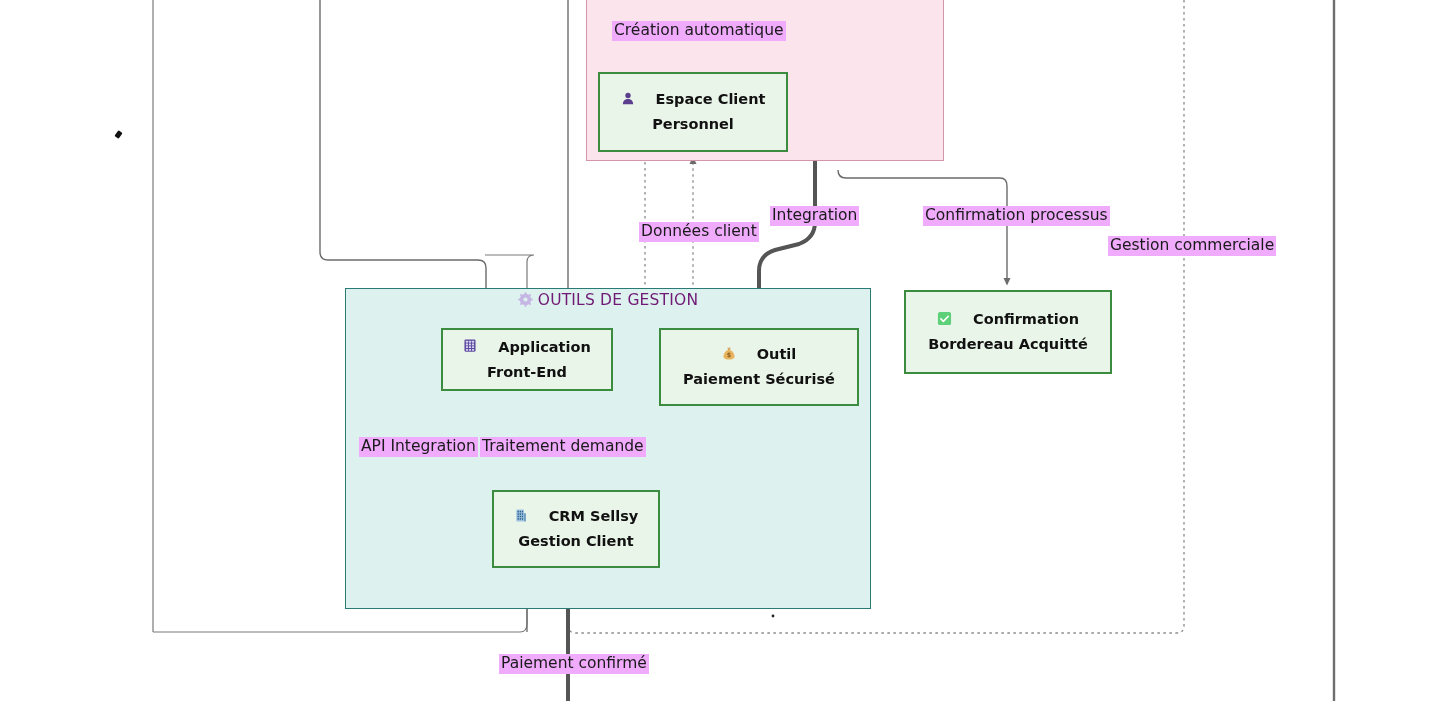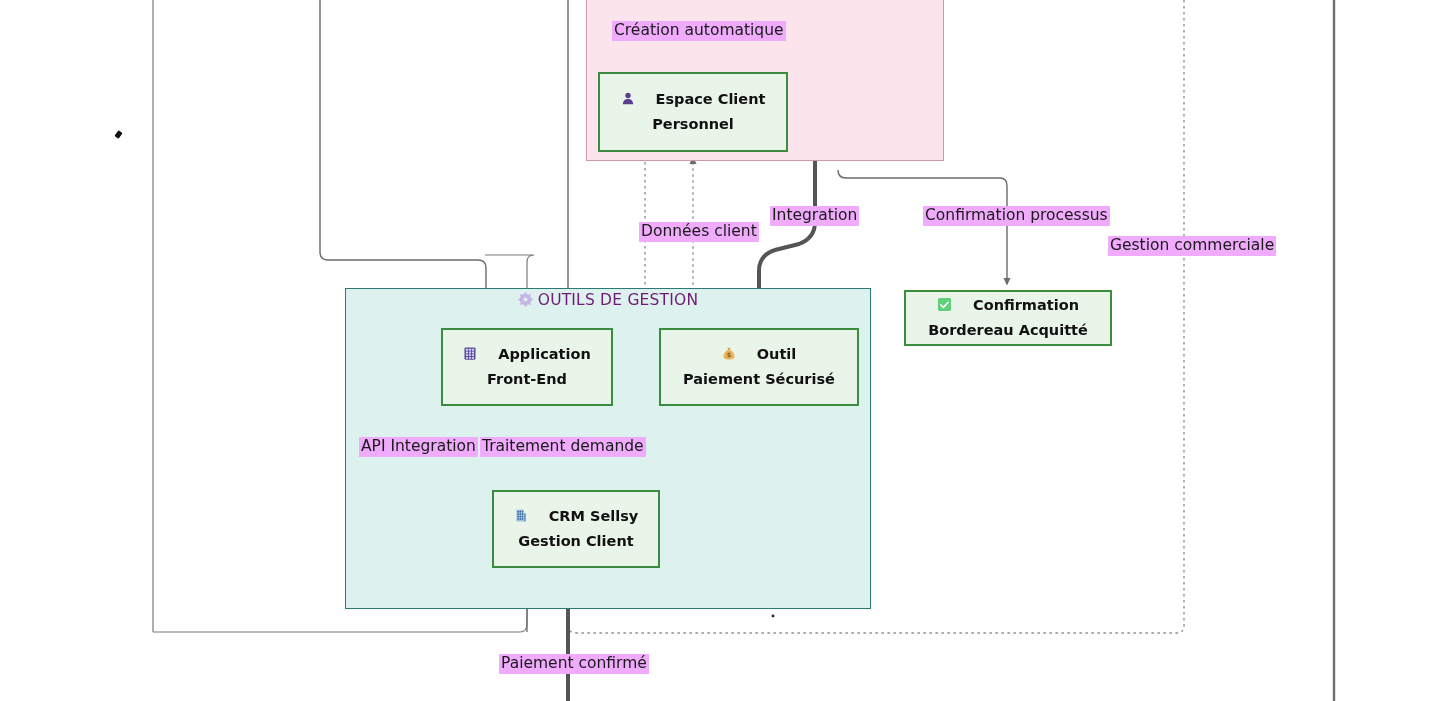--- a/index.html
+++ b/index.html
@@ -71,24 +71,24 @@
   .node .line1 {
     display: flex;
     align-items: center;
     gap: 21px;
     white-space: nowrap;
   }
   .node .line2 { white-space: nowrap; }
   .node .nicon { display: inline-block; line-height: 1; }
 
   #node-espace      { left: 598px; top: 72px;  width: 190px; height: 80px; }
-  #node-appfront    { left: 441px; top: 328px; width: 172px; height: 78px; }
+  #node-appfront    { left: 441px; top: 328px; width: 172px; height: 63px; }
   #node-paiement    { left: 659px; top: 328px; width: 200px; height: 78px; }
   #node-crm         { left: 492px; top: 490px; width: 168px; height: 78px; }
-  #node-confirmation{ left: 904px; top: 290px; width: 208px; height: 56px; }
+  #node-confirmation{ left: 904px; top: 290px; width: 208px; height: 84px; }
 
   
   .edge-label {
     position: absolute;
     background: #f0abfc;
     font-size: 15.5px;
     color: #1a1a1a;
     white-space: nowrap;
     padding: 1px 2px;
     font-family: "DejaVu Sans", sans-serif;

